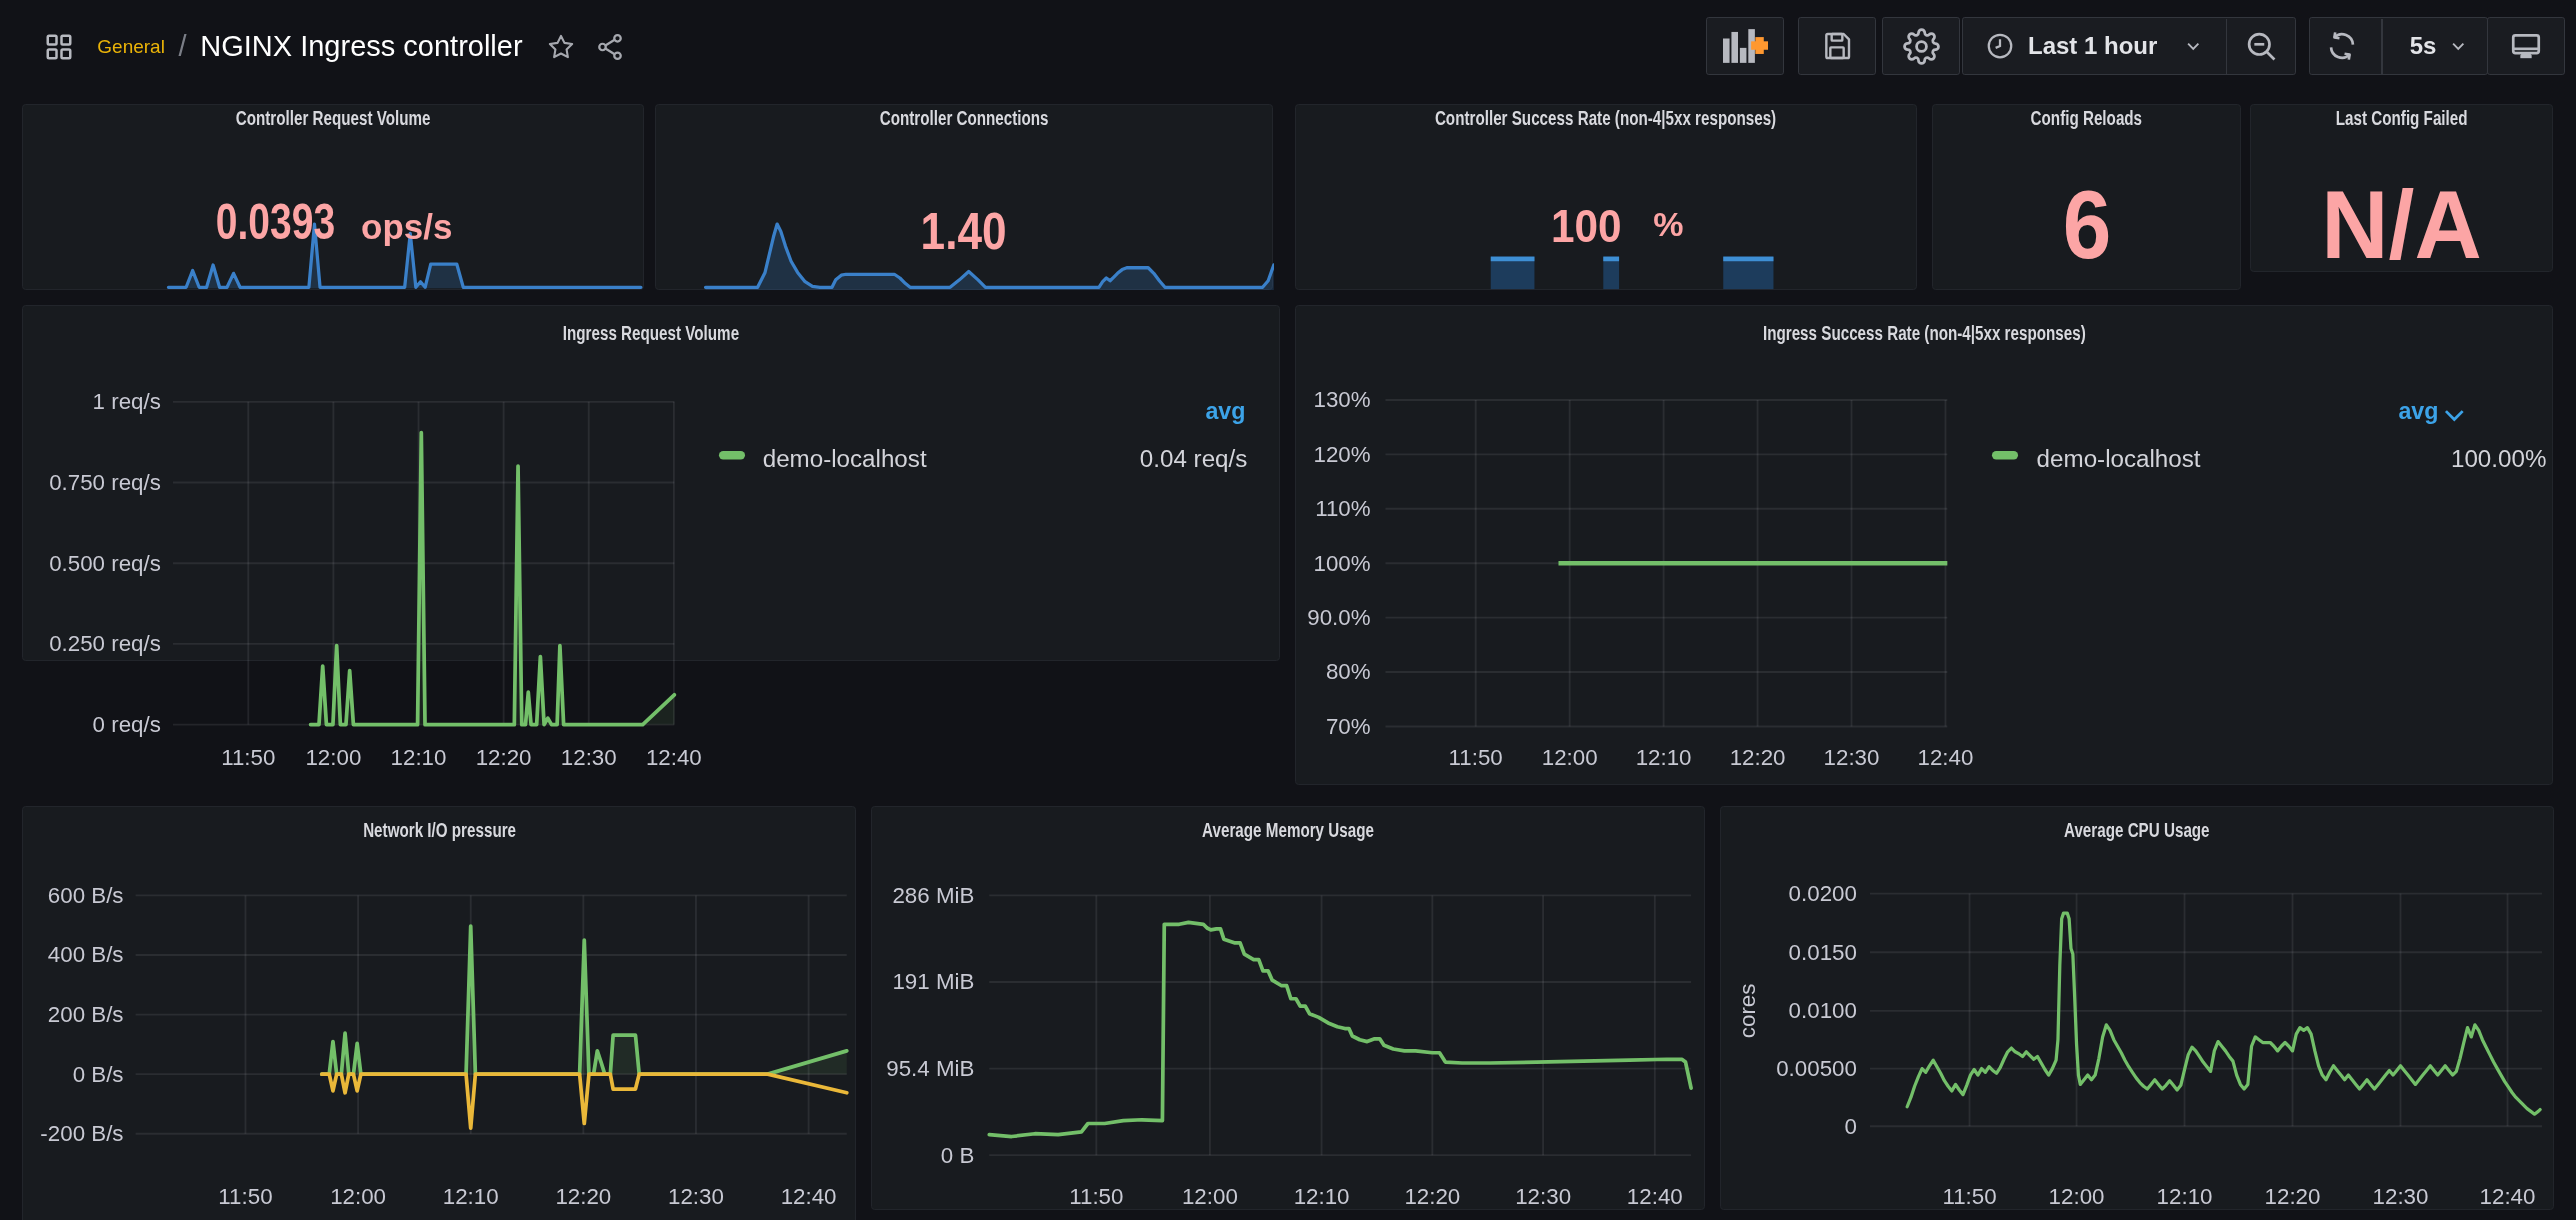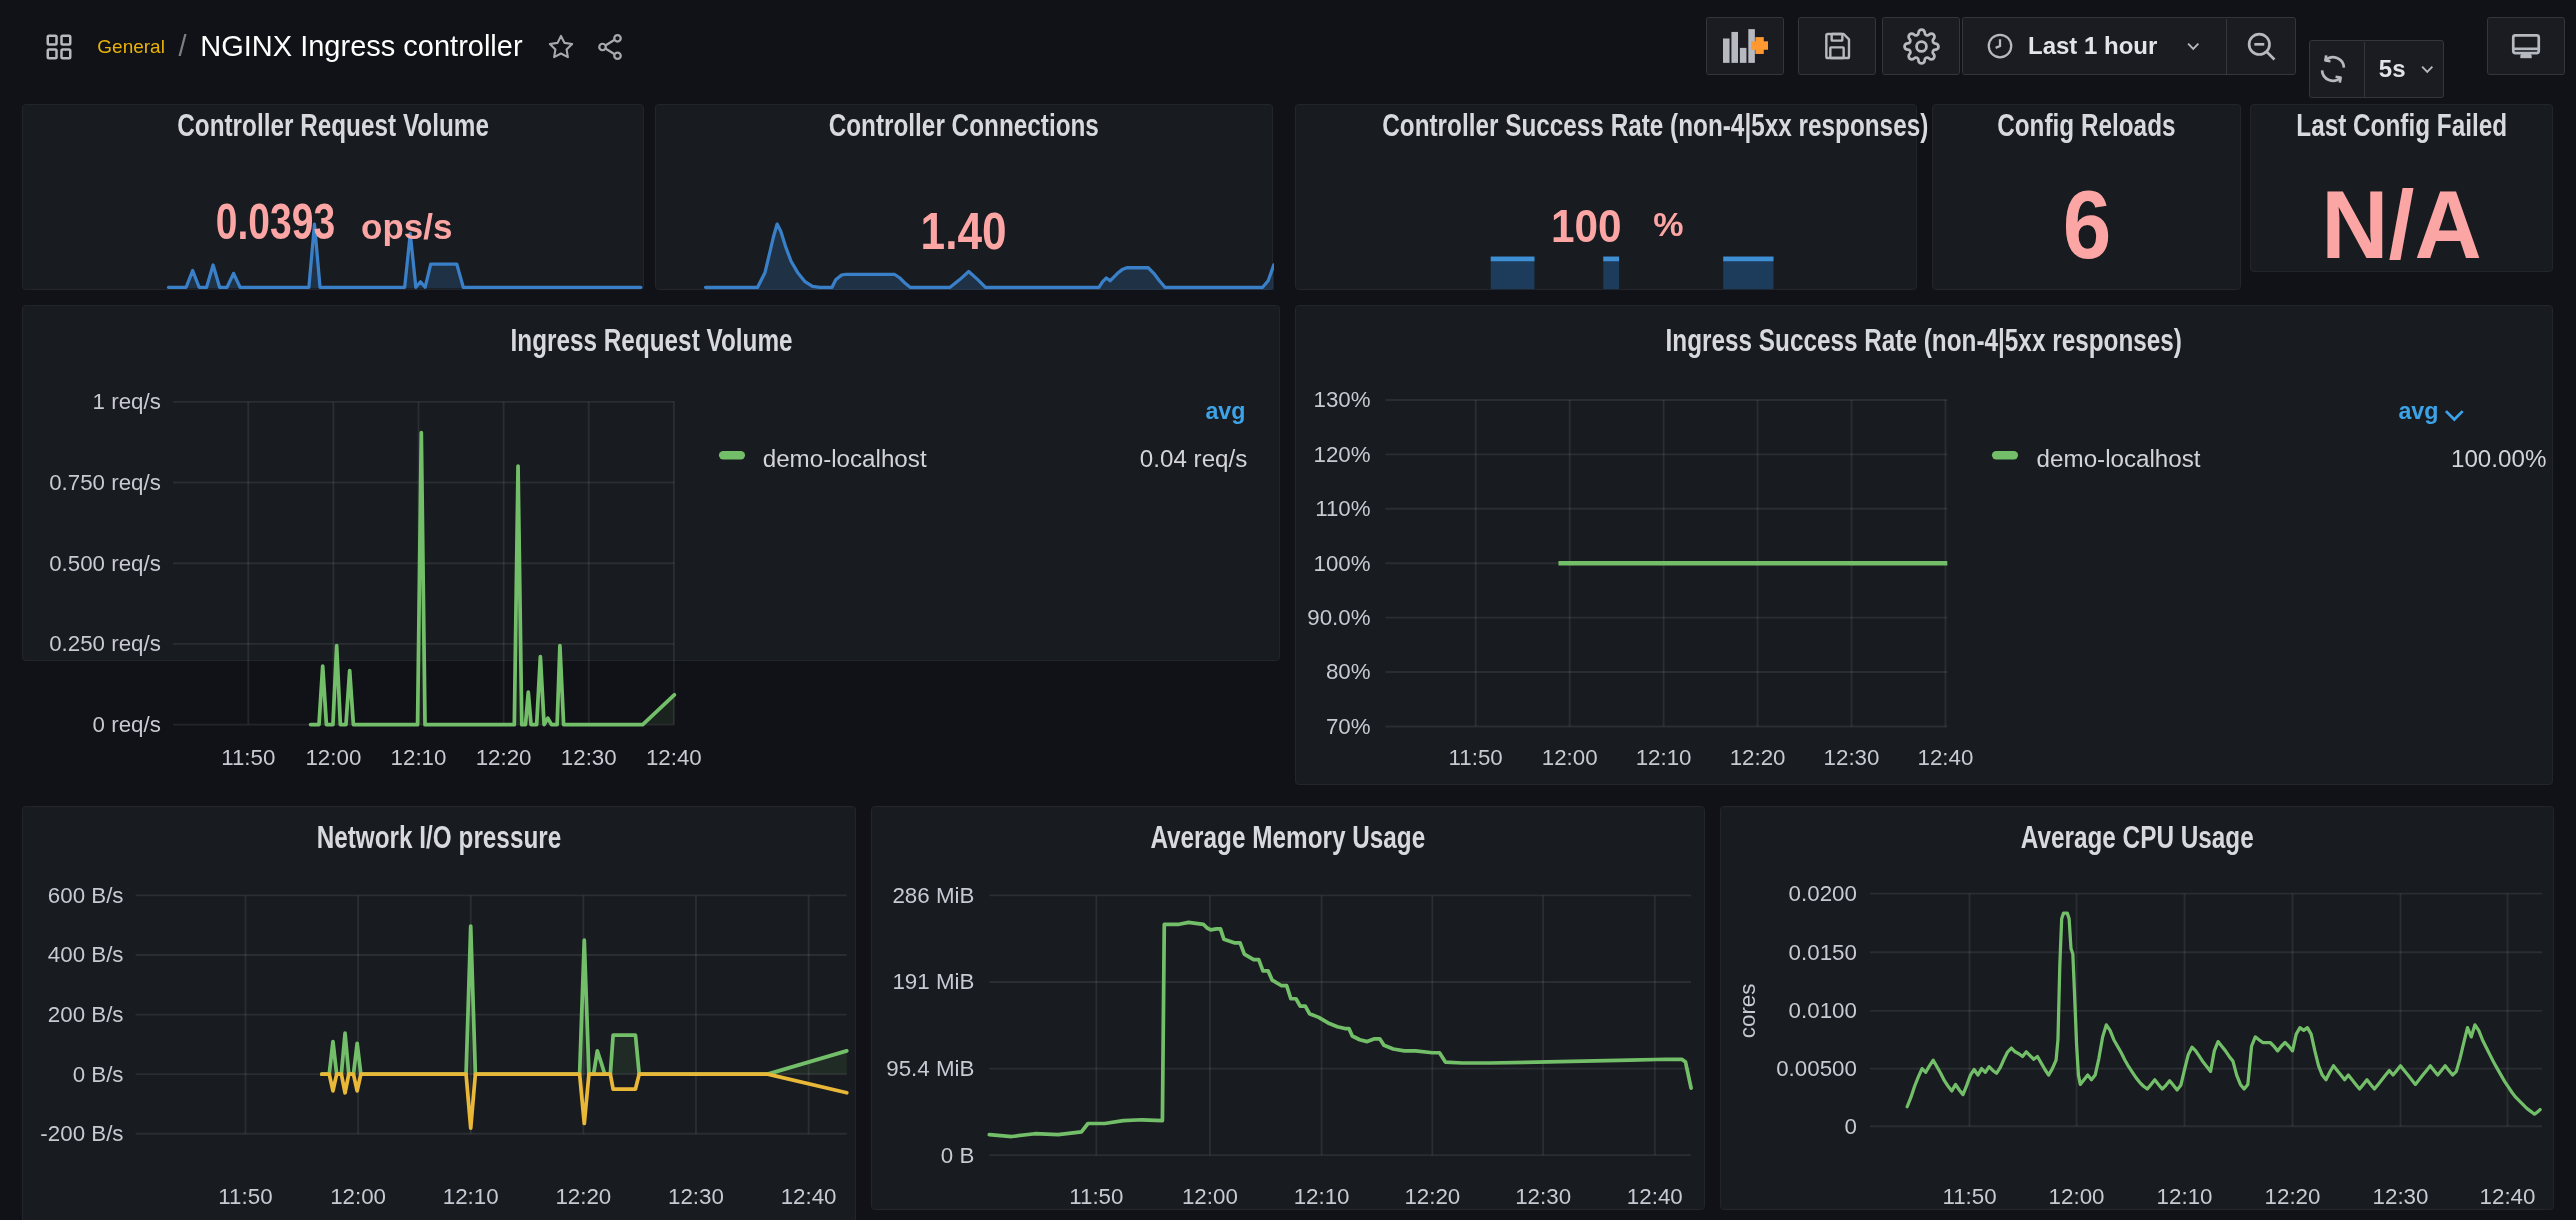--- a/index.html
+++ b/index.html
@@ -9,21 +9,21 @@
 .cicon { margin-right:22.3px; display:flex; }
 .cicon2 { margin-left:24px; display:flex; opacity:.9; }
 .cgen { font-size:19px; color:#eab308; }
 .csl { font-size:29px; color:#7b7e87; margin:0 5.6px; }
 .cname { font-size:29px; color:#ffffff; }
 .btn { position:absolute; top:17px; height:58px; background:#1a1c21; border:1.4px solid #33363d;
   border-radius:2.8px; display:flex; align-items:center; justify-content:center; gap:11.2px; }
 .btxt { font-size:24px; color:#e3e4e8; font-weight:bold; }
 .bdiv { width:1.4px; height:55px; background:#33363d; }
 .panel { position:absolute; background:#181b1f; border:1.4px solid #22252b; border-radius:3.7px; }
-.ptitle { position:absolute; left:0; right:0; text-align:center; font-size:32px;
+.ptitle { position:absolute; left:0; right:0; text-align:center; font-size:20px;
   font-weight:bold; color:#d8d9de; white-space:nowrap; }
 .ptx { display:inline-block; transform:scaleX(.76); }
 .chart { position:absolute; }
 .chart svg { display:block; }
 .statrow { position:absolute; left:0; right:0; display:flex; align-items:baseline;
   justify-content:center; gap:24px; color:#fca5a5; font-weight:bold; z-index:2; }
 .bigv { display:inline-block; }
 .unitv { display:inline-block; }
 text { font-family:"Liberation Sans", sans-serif; }
 </style></head>
@@ -95,21 +95,21 @@
       </span>
     <span class="bdiv"></span>
     <span style="display:flex;align-items:center;width:68px;justify-content:center;">
         <svg width="34" height="34" viewBox="0 0 24 24" fill="none" stroke="#b7b9c0" stroke-width="1.9">
           <circle cx="10.8" cy="10.8" r="7.2"></circle>
           <line x1="16.2" y1="16.2" x2="21.5" y2="21.5"></line>
           <line x1="7.3" y1="10.8" x2="14.3" y2="10.8"></line>
         </svg>
       </span>
   </div>
-  <div class="btn" style="left:2309px;width:135px;gap:8px;margin-top:23px;">
+  <div class="btn" style="left:2309px;width:179px;gap:8px;">
     <span style="display:flex;align-items:center;width:64px;justify-content:center;">
         <svg width="32" height="32" viewBox="0 0 24 24" fill="none" stroke="#b7b9c0" stroke-width="2">
           <path d="M6.3 5.5A8.2 8.2 0 0 1 20.2 11"></path>
           <path d="M17.7 18.5A8.2 8.2 0 0 1 3.8 13"></path>
           <polyline points="6.9,1.8 6.3,5.6 10.1,6.2" stroke-linejoin="round"></polyline>
           <polyline points="17.1,22.2 17.7,18.4 13.9,17.8" stroke-linejoin="round"></polyline>
         </svg>
       </span>
     <span class="bdiv"></span>
     <span style="display:flex;align-items:center;gap:11.2px;width:97px;justify-content:center;">

